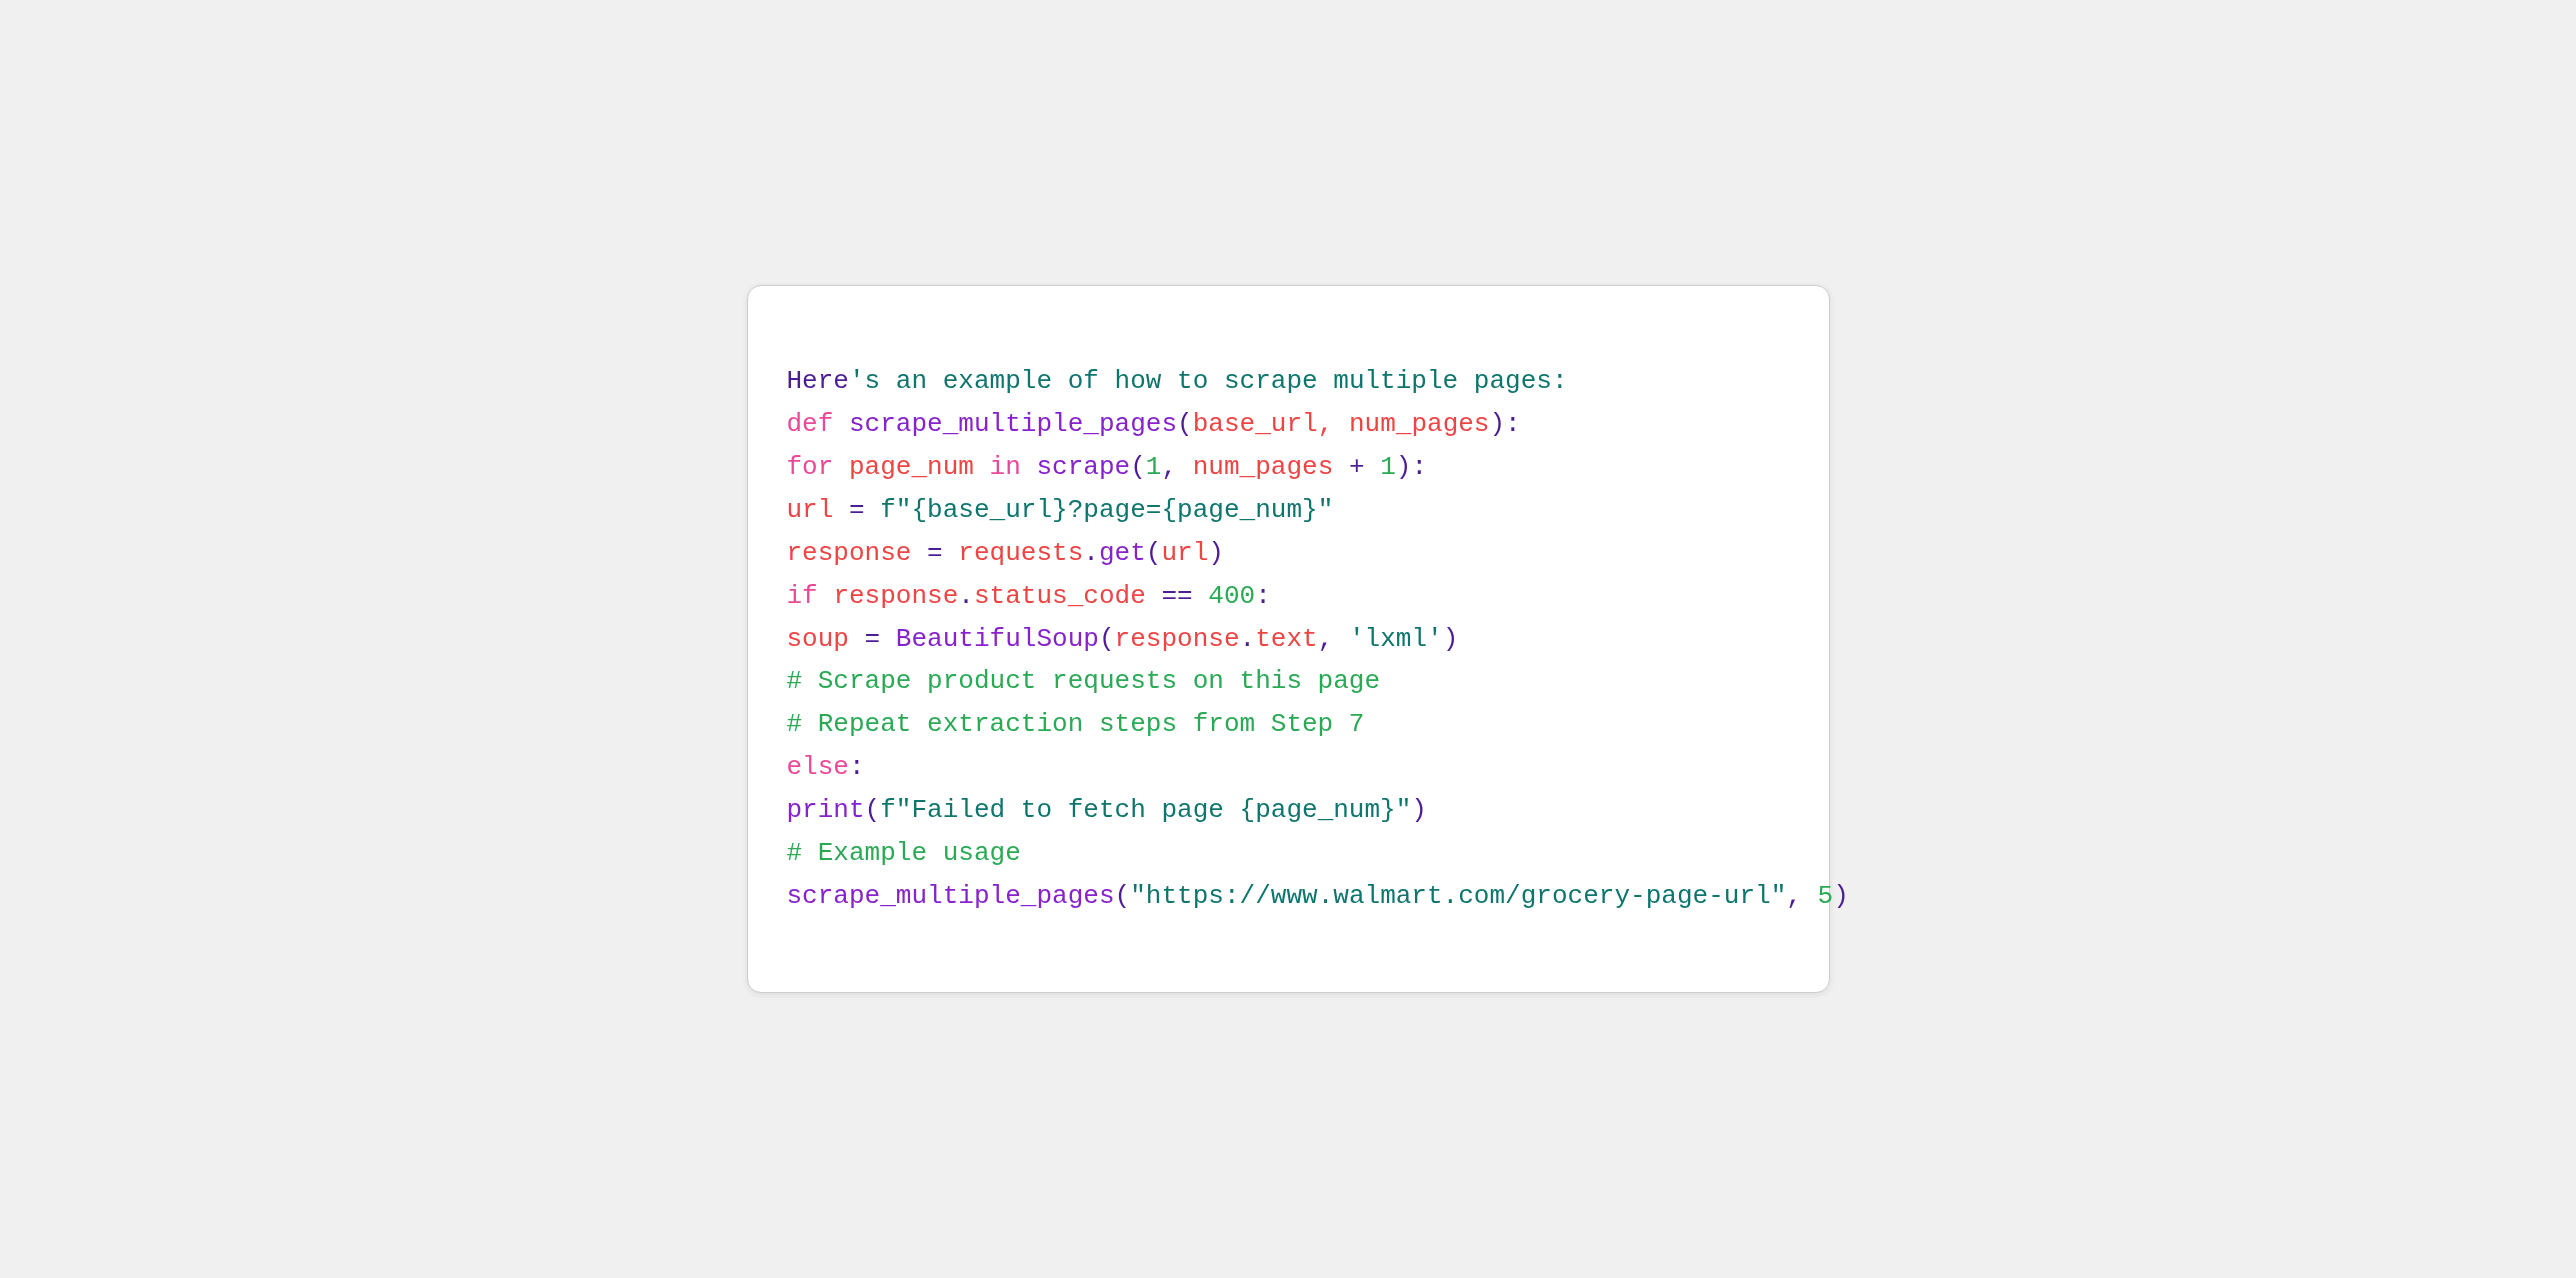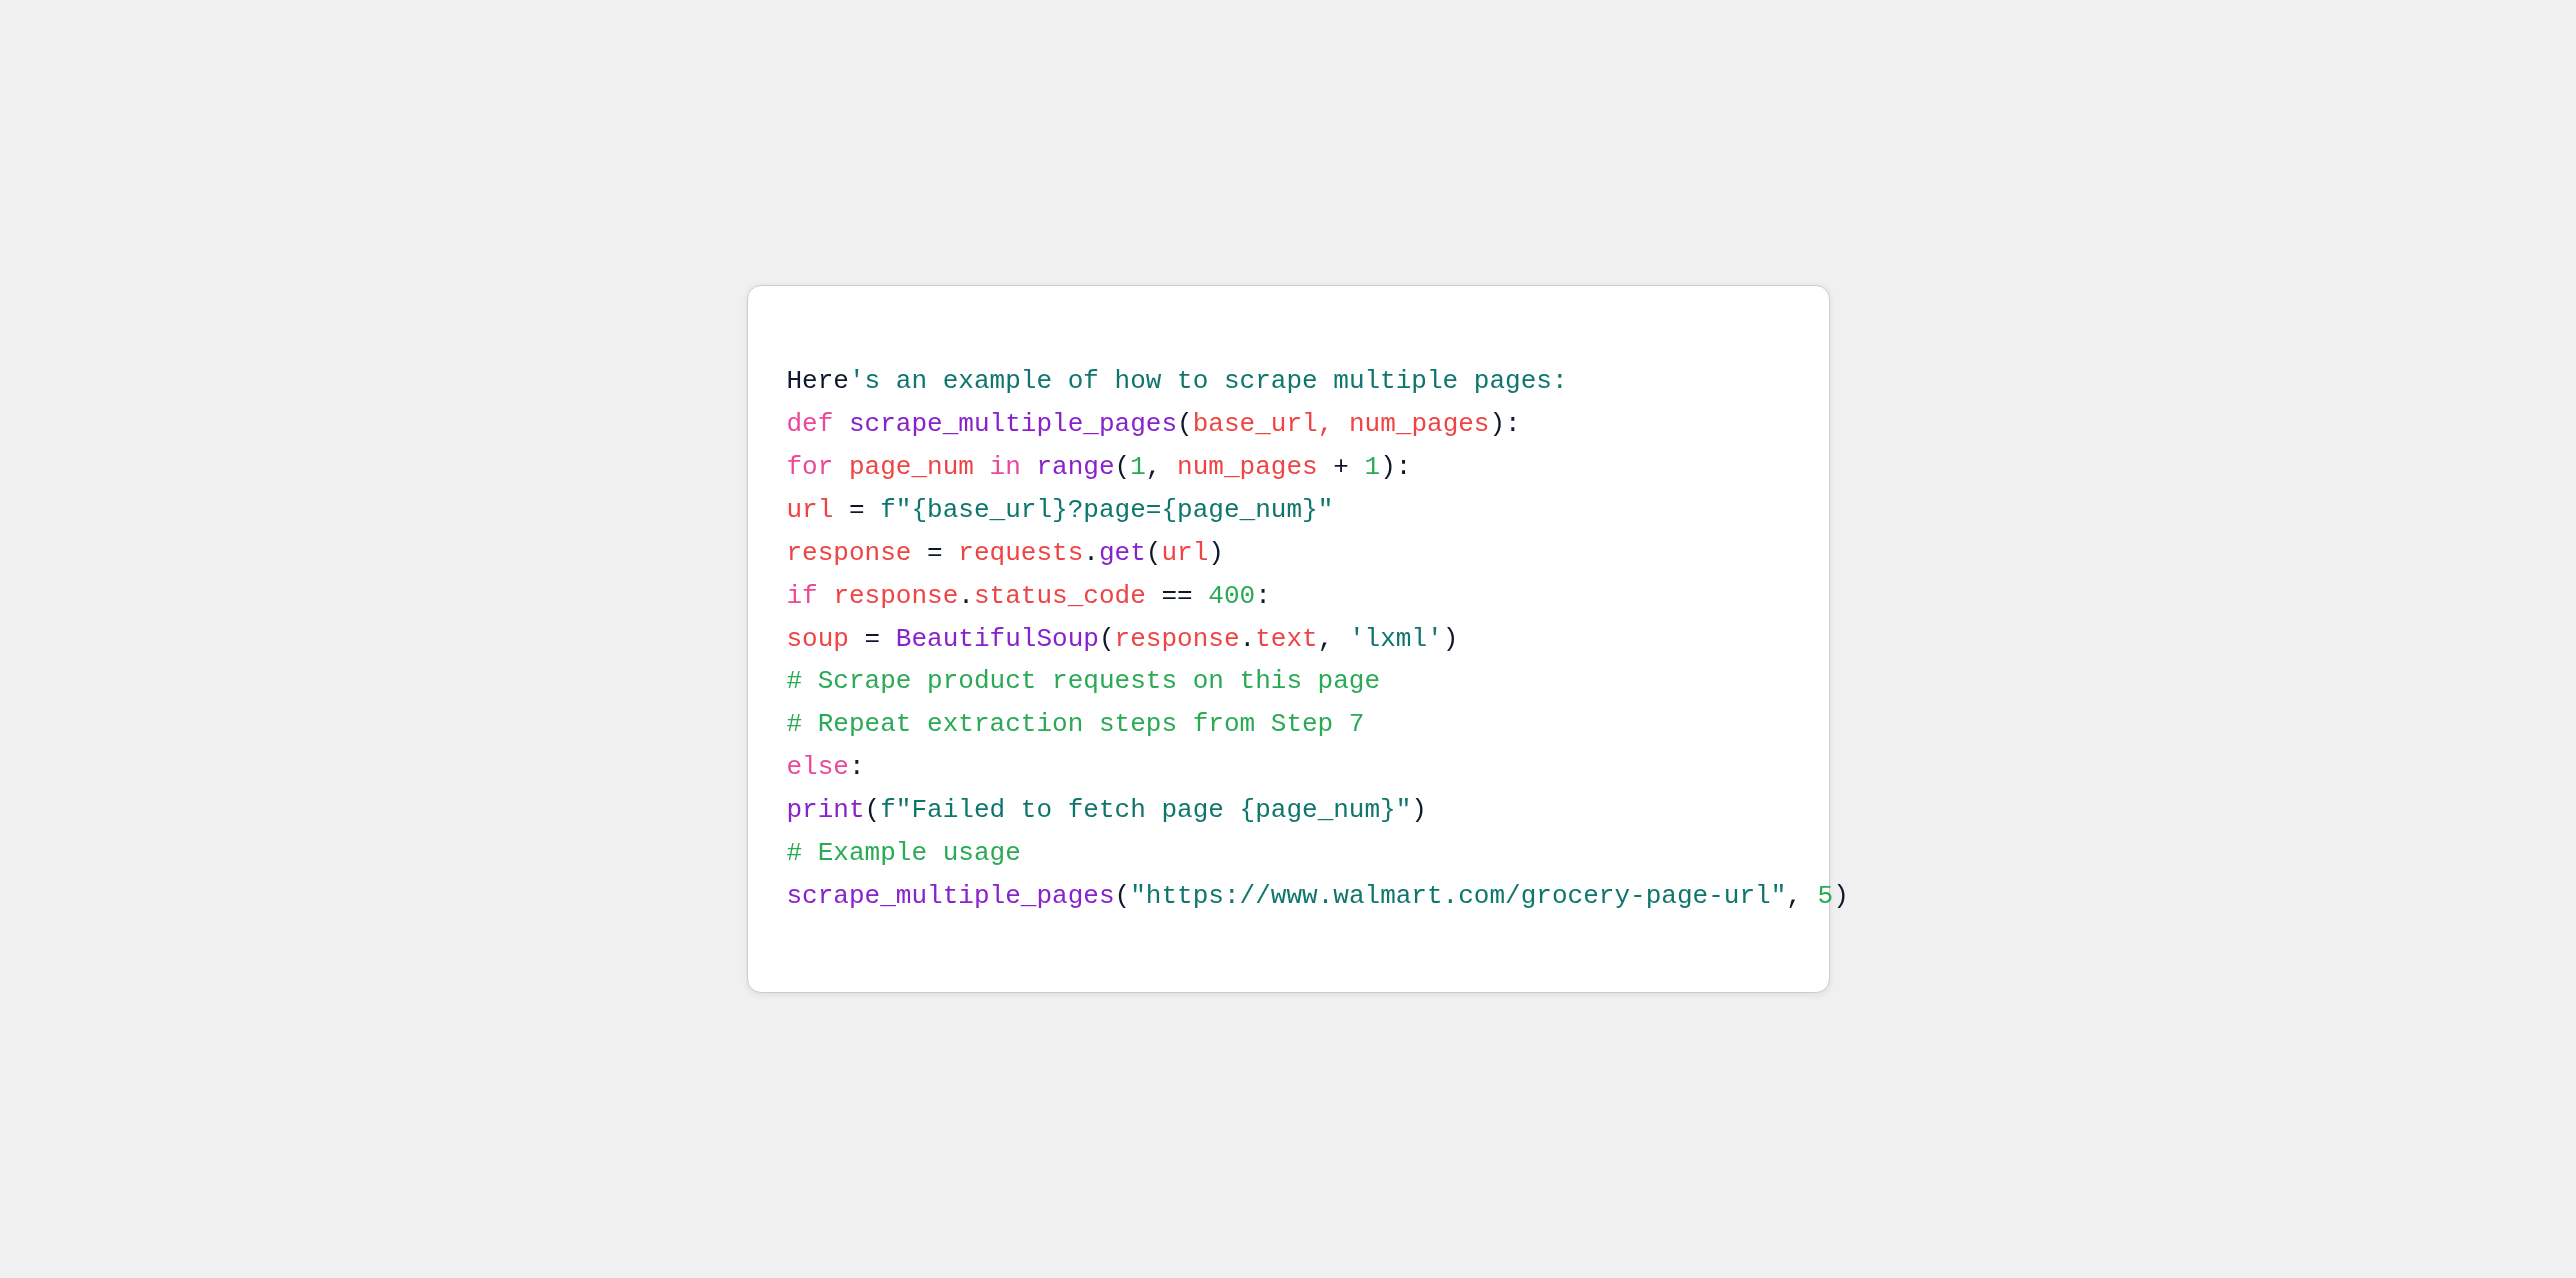--- a/index.html
+++ b/index.html
@@ -27,36 +27,36 @@
       box-shadow: 0 1.5px 6.2px rgba(0,0,0,0.08);
     }
 
     .code-block {
       font-family: 'Courier New', Courier, monospace;
       font-size: 2.1rem;
       line-height: 1.65;
       white-space: pre;
     }
 
-    .c-default   { color: #0f172a; }
+    .c-default   { color: #4c1d95; }
     .c-keyword   { color: #ec4899; }
     .c-string    { color: #0f766e; }
     .c-number    { color: #2aaa55; }
     .c-comment   { color: #2aaa55; }
     .c-purple    { color: #8822cc; text-align: right; }
     .c-teal      { color: #ef4444; }
   </style>
 </head>
 <body>
 
 <div class="code-container">
   <div class="code-block">
 <span><span class="c-default">Here</span><span class="c-string">'s an example of how to scrape multiple pages:</span></span>
 <span><span class="c-keyword">def </span><span class="c-purple">scrape_multiple_pages</span><span class="c-default">(</span><span class="c-teal">base_url, num_pages</span><span class="c-default">):</span></span>
-<span><span class="c-keyword">for </span><span class="c-teal">page_num </span><span class="c-keyword">in </span><span class="c-purple">range</span><span class="c-default">(</span><span class="c-number">1</span><span class="c-default">, </span><span class="c-teal">num_pages </span><span class="c-default">+ </span><span class="c-number">1</span><span class="c-default">):</span></span>
+<span><span class="c-keyword">for </span><span class="c-teal">page_num </span><span class="c-keyword">in </span><span class="c-purple">scrape</span><span class="c-default">(</span><span class="c-number">1</span><span class="c-default">, </span><span class="c-teal">num_pages </span><span class="c-default">+ </span><span class="c-number">1</span><span class="c-default">):</span></span>
 <span><span class="c-teal">url </span><span class="c-default">= </span><span class="c-string">f"{base_url}?page={page_num}"</span></span>
 <span><span class="c-teal">response </span><span class="c-default">= </span><span class="c-teal">requests</span><span class="c-default">.</span><span class="c-purple">get</span><span class="c-default">(</span><span class="c-teal">url</span><span class="c-default">)</span></span>
 <span><span class="c-keyword">if </span><span class="c-teal">response</span><span class="c-default">.</span><span class="c-teal">status_code </span><span class="c-default">== </span><span class="c-number">400</span><span class="c-default">:</span></span>
 <span><span class="c-teal">soup </span><span class="c-default">= </span><span class="c-purple">BeautifulSoup</span><span class="c-default">(</span><span class="c-teal">response</span><span class="c-default">.</span><span class="c-teal">text</span><span class="c-default">, </span><span class="c-string">'lxml'</span><span class="c-default">)</span></span>
 <span><span class="c-comment"># Scrape product requests on this page</span></span>
 <span><span class="c-comment"># Repeat extraction steps from Step 7</span></span>
 <span><span class="c-keyword">else</span><span class="c-default">:</span></span>
 <span><span class="c-purple">print</span><span class="c-default">(</span><span class="c-string">f"Failed to fetch page {page_num}"</span><span class="c-default">)</span></span>
 <span><span class="c-comment"># Example usage</span></span>
 <span><span class="c-purple">scrape_multiple_pages</span><span class="c-default">(</span><span class="c-string">"https://www.walmart.com/grocery-page-url"</span><span class="c-default">, </span><span class="c-number">5</span><span class="c-default">)</span></span>

